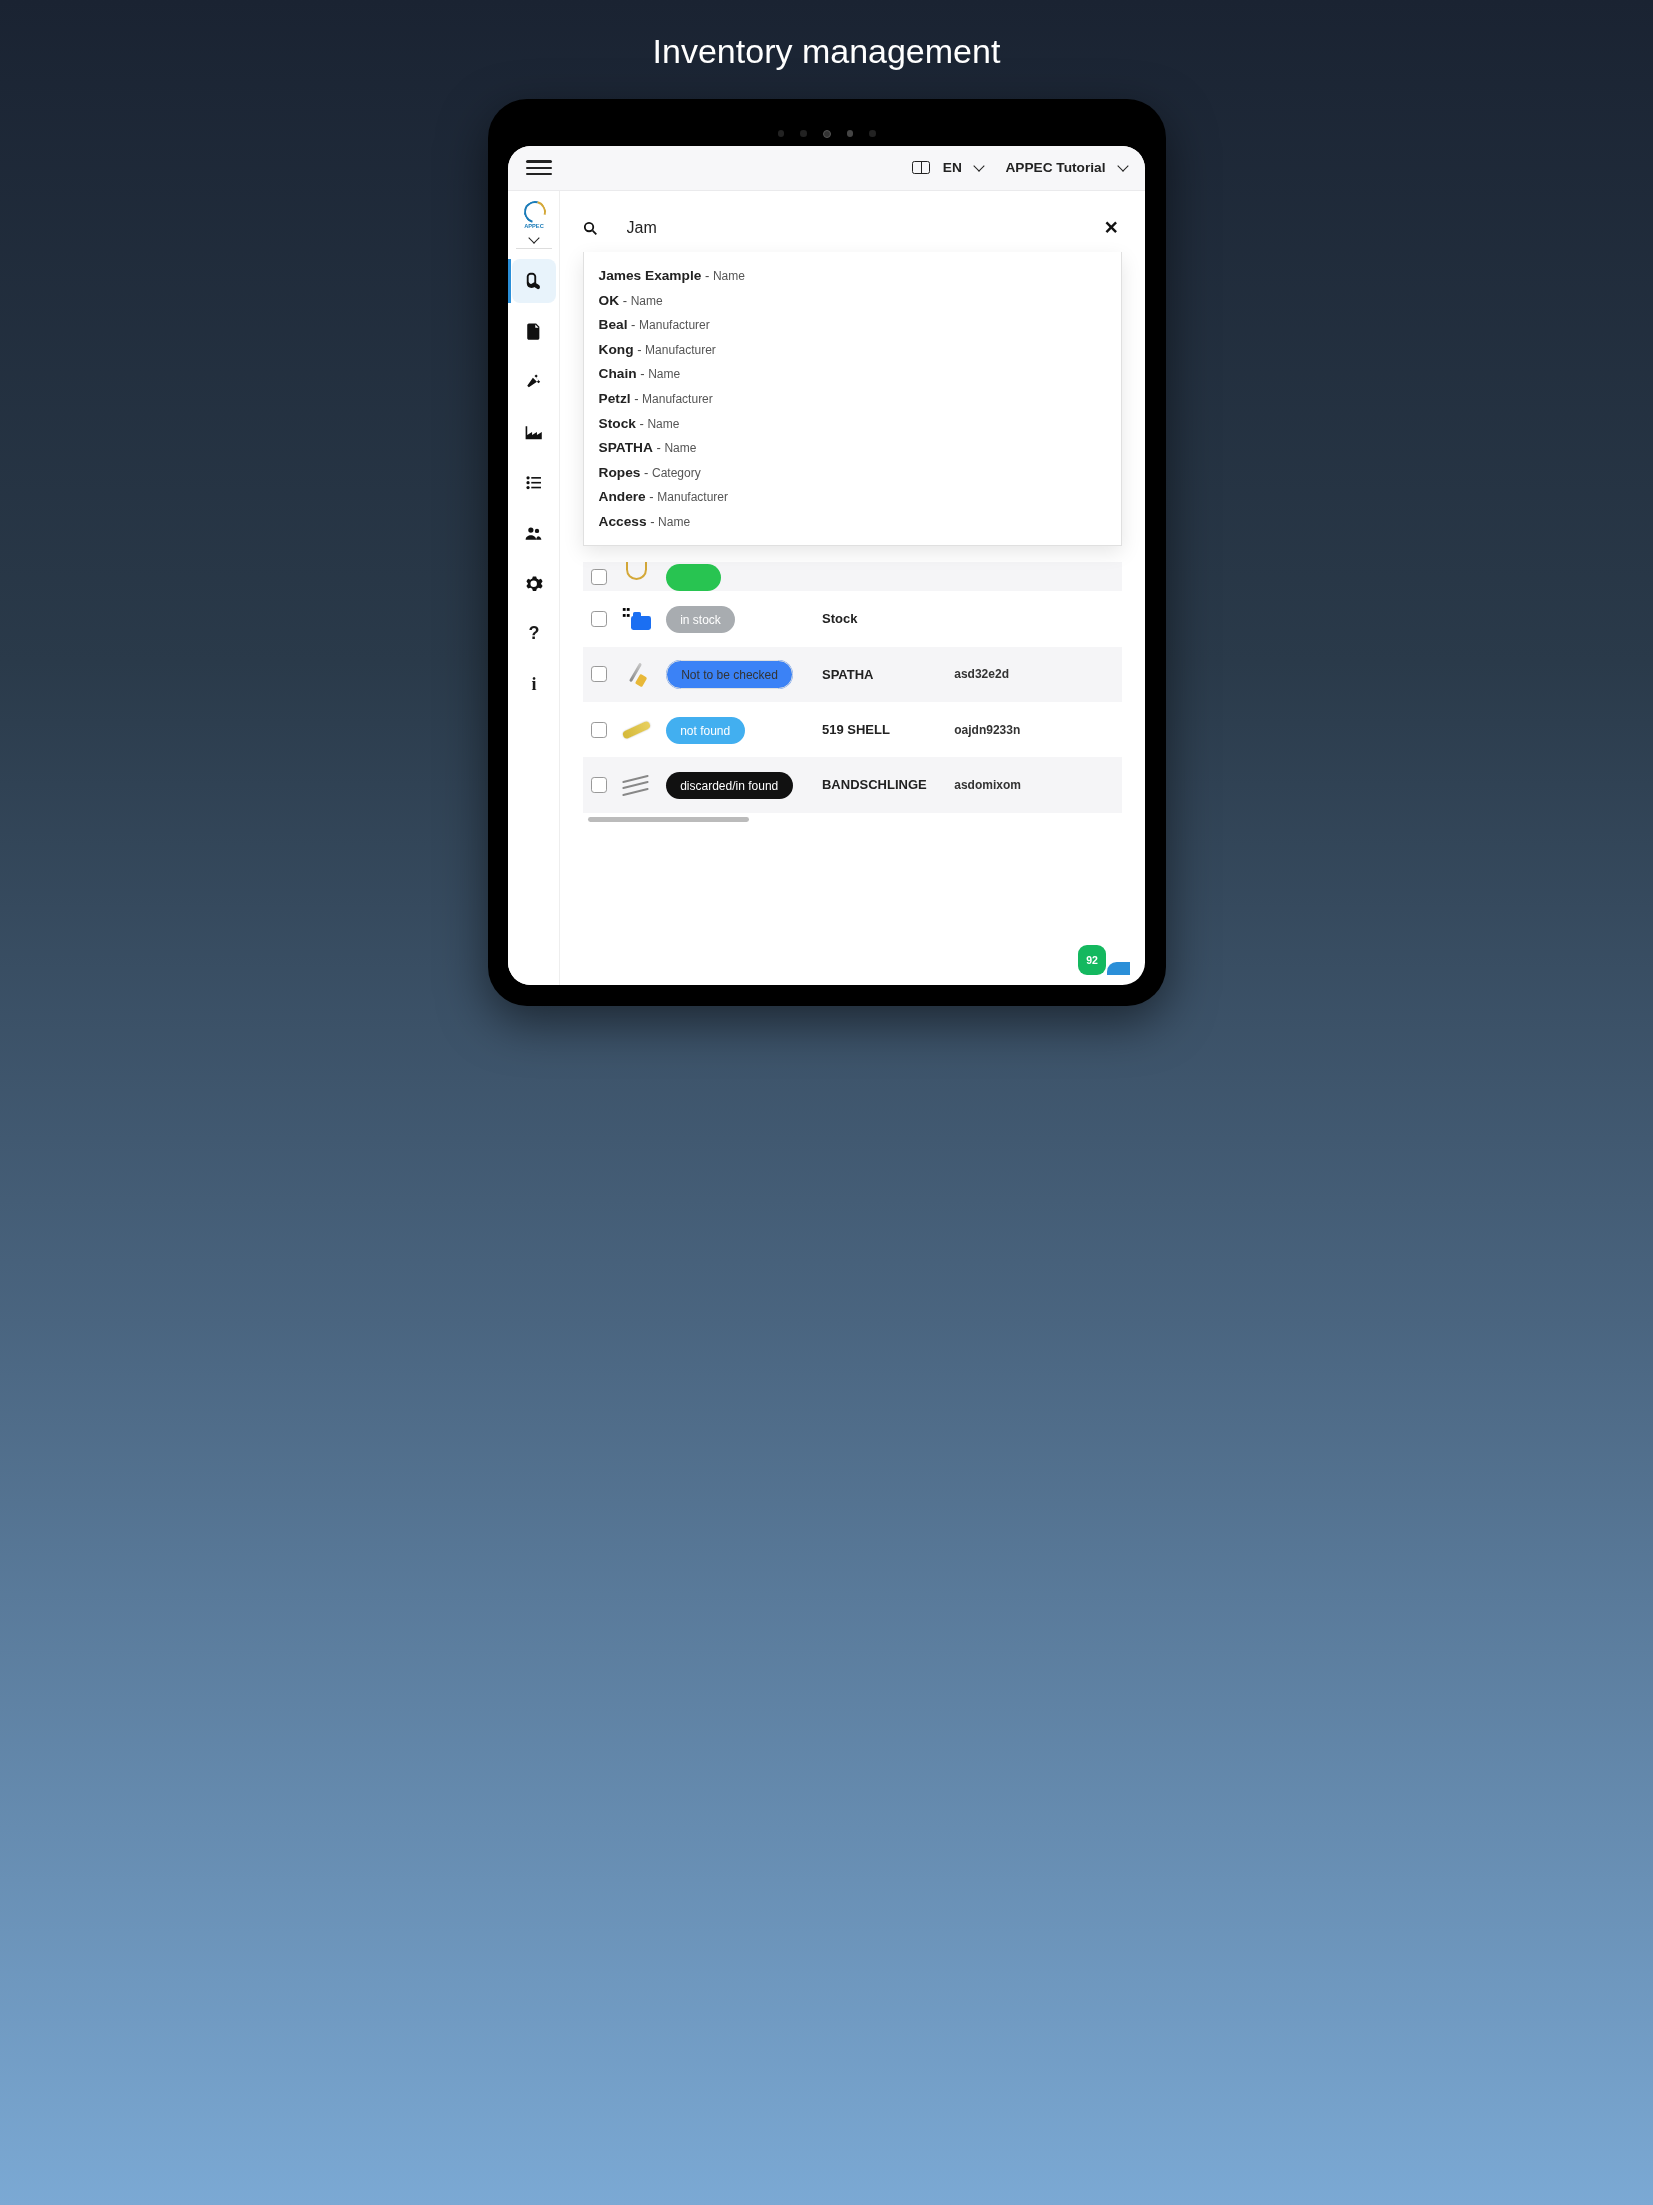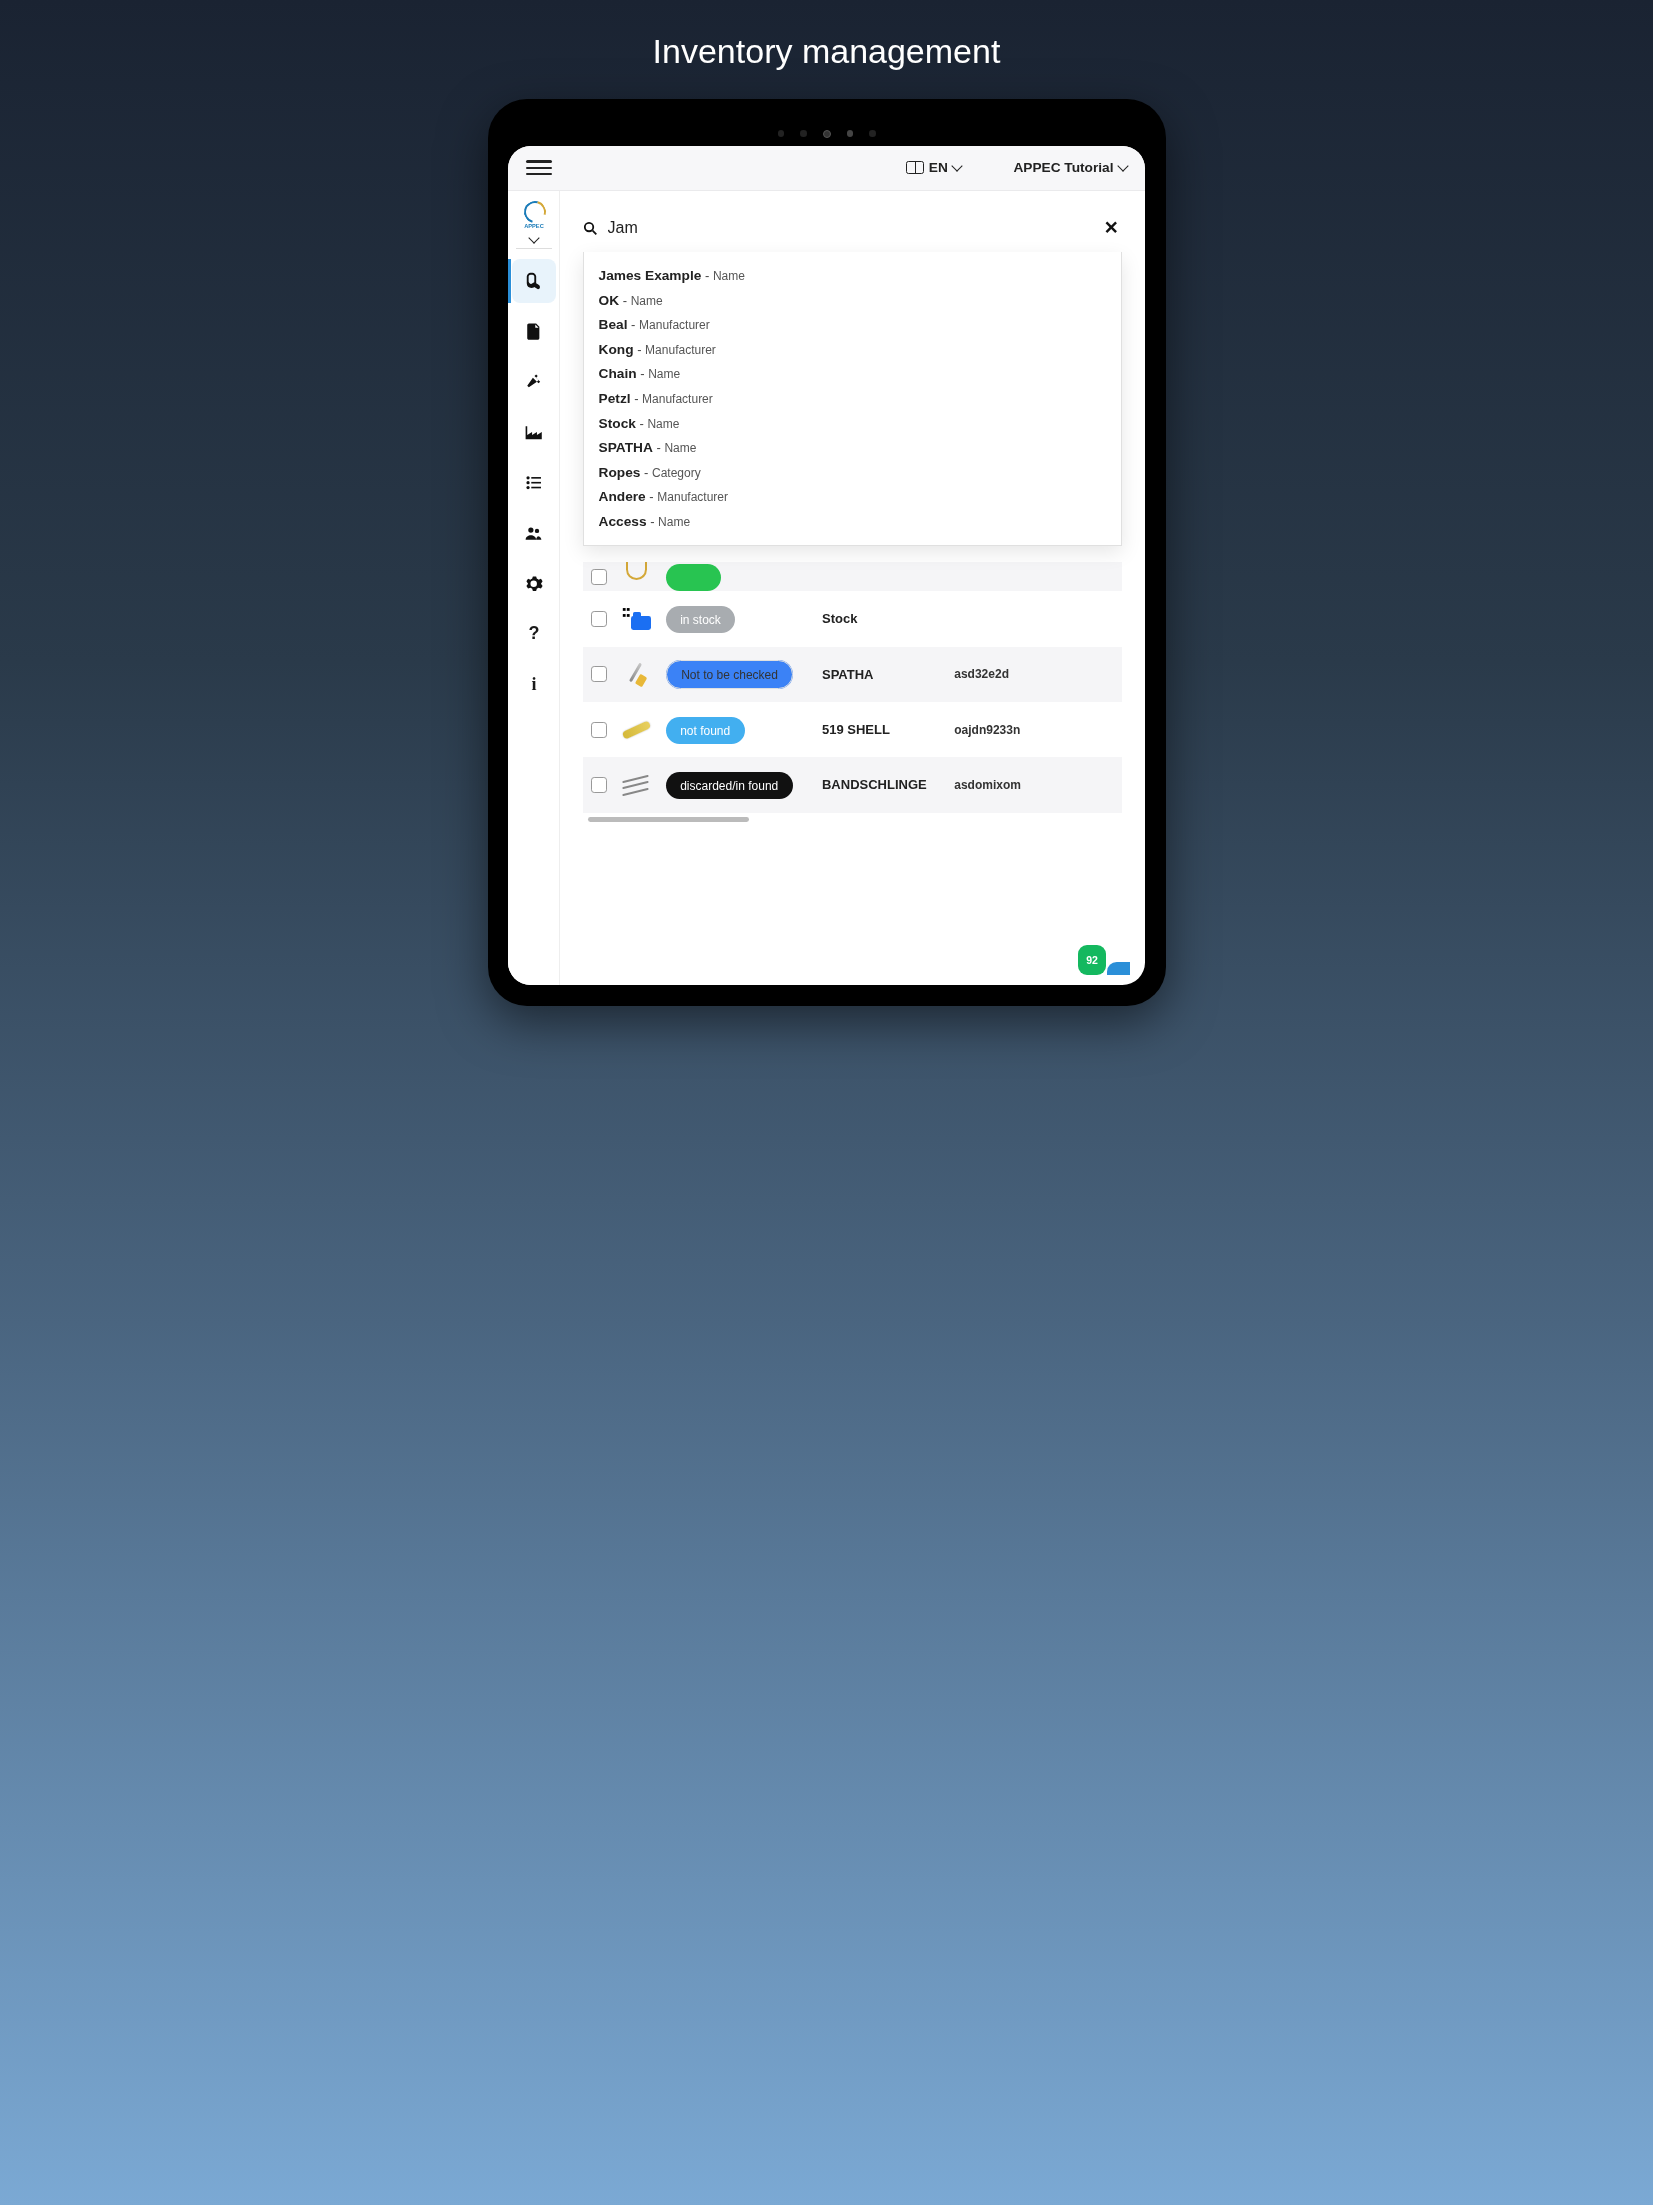--- a/index.html
+++ b/index.html
@@ -65,22 +65,22 @@
 .menu-btn {
   display: flex; flex-direction: column; gap: 4px; cursor: pointer;
 }
 .menu-btn span {
   width: 26px; height: 2.4px; background: #222; border-radius: 1.6px;
 }
 .top-right {
   display: flex; align-items: center; gap: 22.6px;
 }
 .lang-selector, .tutorial-selector {
-  display: flex; align-items: center; gap: 5px;
-  font-weight: 600; font-size: 13.7px; color: #222; cursor: pointer; margin-left: 30px;
+  display: flex; align-items: center; gap: 13px;
+  font-weight: 600; font-size: 13.7px; color: #222; cursor: pointer;
 }
 .lang-icon {
   width: 18px; height: 13px; border: 1.6px solid #222; border-radius: 2.4px;
   position: relative; display: flex; align-items: center; justify-content: center;
 }
 .lang-icon::before {
   content: ''; position: absolute; left: 50%; top: 0; bottom: 0;
   width: 1.6px; background: #222;
 }
 .chevron-down {
@@ -121,21 +121,21 @@
 }
 .sidebar-item.active::before {
   content: ''; position: absolute; left: -4px; top: 0; bottom: 0;
   width: 3.2px; background: #2b8fd8;
 }
 .sb-icon { font-size: 18px; color: #1a1a1a; }
 .content {
   flex: 1; padding: 22.6px; position: relative; overflow: hidden;
 }
 .search-row {
-  display: flex; align-items: center; gap: 10px;
+  display: flex; align-items: center; gap: 29px;
   padding-bottom: 11.3px; border-bottom: 0.8px solid #d0d0d0;
 }
 .search-icon-svg { width: 14.5px; height: 14.5px; color: #222; }
 .search-input {
   flex: 1; border: none; outline: none; font-size: 16px;
   font-weight: 500; color: #222;
 }
 .close-btn {
   font-size: 19.4px; font-weight: 700; color: #111;
   cursor: pointer; padding: 3.2px;

